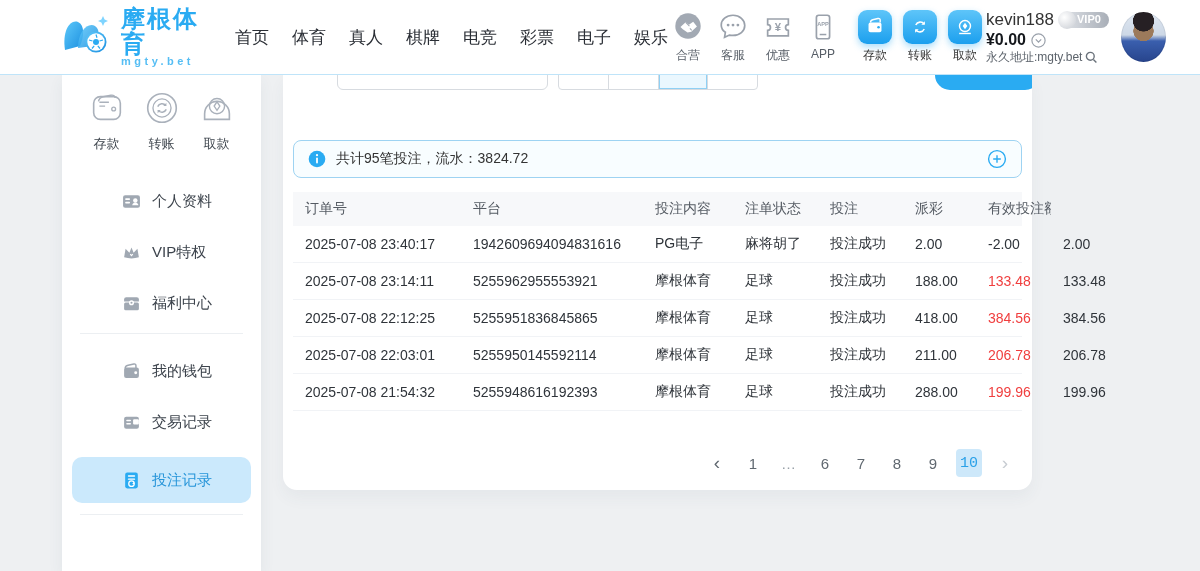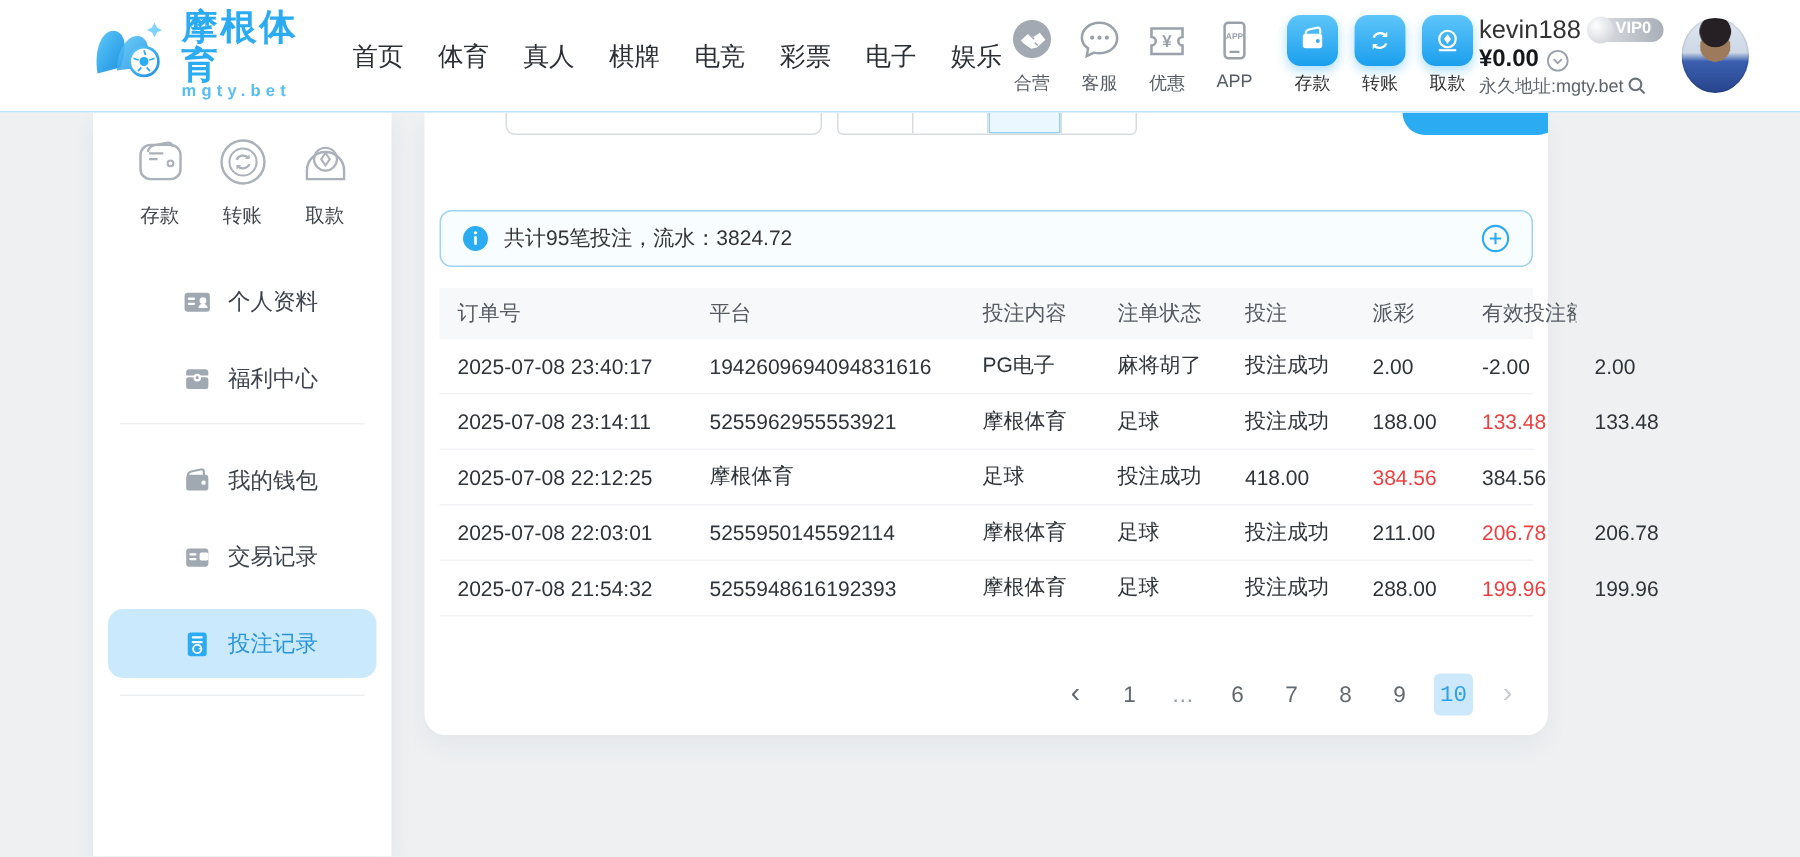--- a/index.html
+++ b/index.html
@@ -286,20 +286,29 @@
             <path d="M9.6 12.6c.4-1.7 1.6-2.6 3-2.6s2.6.9 3 2.6z" fill="#fff"></path>
             <rect x="3" y="6" width="4.6" height="1.5" rx=".7" fill="#fff"></rect>
             <rect x="3" y="9.3" width="4.6" height="1.5" rx=".7" fill="#fff"></rect>
           </svg>
         </span>
         <span>个人资料</span>
       </div>
       <div class="menu-item">
         <span class="mi">
           <svg width="19" height="19" viewBox="0 0 18 18">
+            <path d="M2 13.5L3.4 5.5 7 9.3 9 4.2l2 5.1 3.6-3.8 1.4 8q-7 2.2-14 0z" fill="#a0a8b2"></path>
+            <path d="M7.8 10.5l1.2 1.5 1.2-1.5" fill="none" stroke="#fff" stroke-width="1.1"></path>
+          </svg>
+        </span>
+        <span>VIP特权</span>
+      </div>
+      <div class="menu-item">
+        <span class="mi">
+          <svg width="19" height="19" viewBox="0 0 18 18">
             <path d="M2 5q0-2 2-2h10q2 0 2 2v2H2z" fill="#a0a8b2"></path>
             <rect x="2" y="8" width="14" height="7.5" rx="1.5" fill="#a0a8b2"></rect>
             <circle cx="9" cy="8.3" r="2.4" fill="#fff"></circle>
             <circle cx="9" cy="8.3" r="1" fill="#a0a8b2"></circle>
           </svg>
         </span>
         <span>福利中心</span>
       </div>
 
       <div class="divider"></div>
@@ -400,20 +409,21 @@
         <div class="td">5255962955553921</div>
         <div class="td">摩根体育</div>
         <div class="td">足球</div>
         <div class="td">投注成功</div>
         <div class="td">188.00</div>
         <div class="td red">133.48</div>
         <div class="td">133.48</div>
       </div>
       <div class="tr">
         <div class="td">2025-07-08 22:12:25</div>
+        <div class="td">5255951836845865</div>
         <div class="td">摩根体育</div>
         <div class="td">足球</div>
         <div class="td">投注成功</div>
         <div class="td">418.00</div>
         <div class="td red">384.56</div>
         <div class="td">384.56</div>
       </div>
       <div class="tr">
         <div class="td">2025-07-08 22:03:01</div>
         <div class="td">5255950145592114</div>

